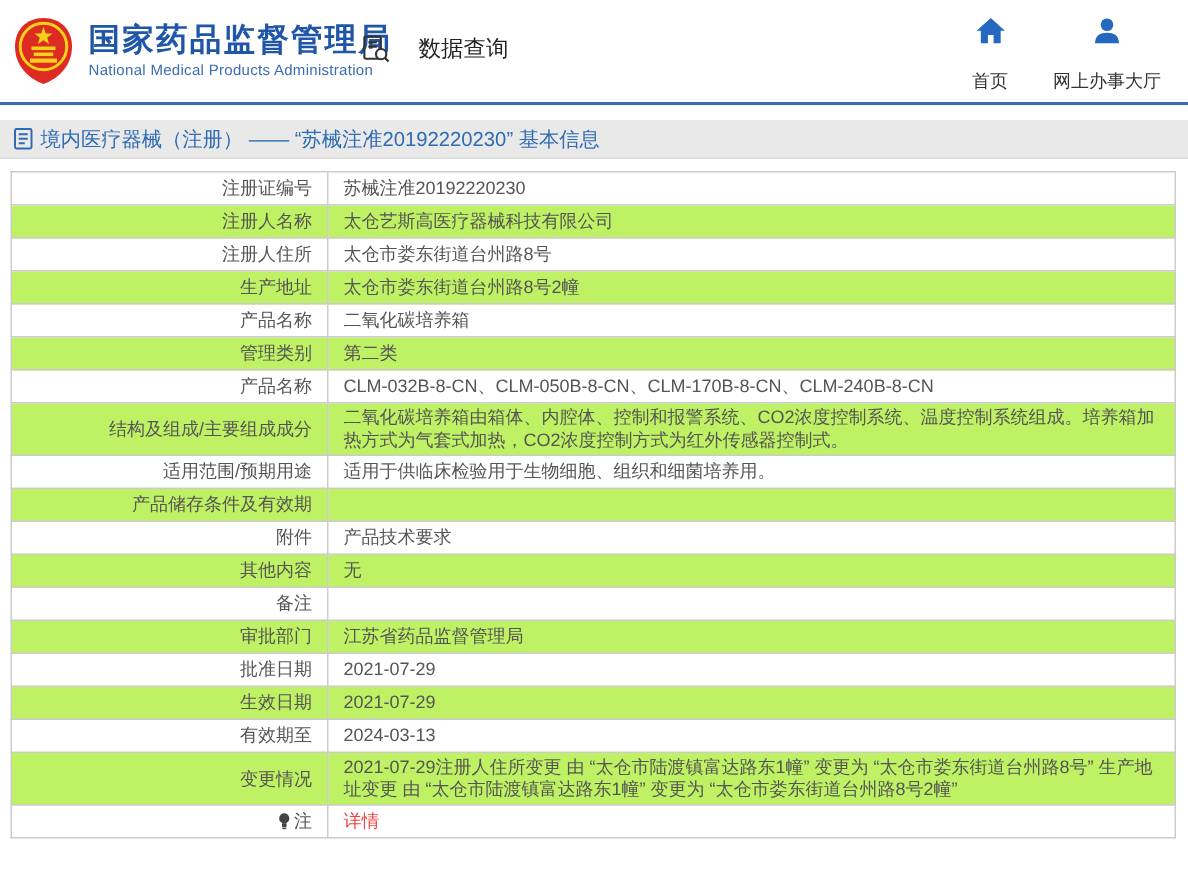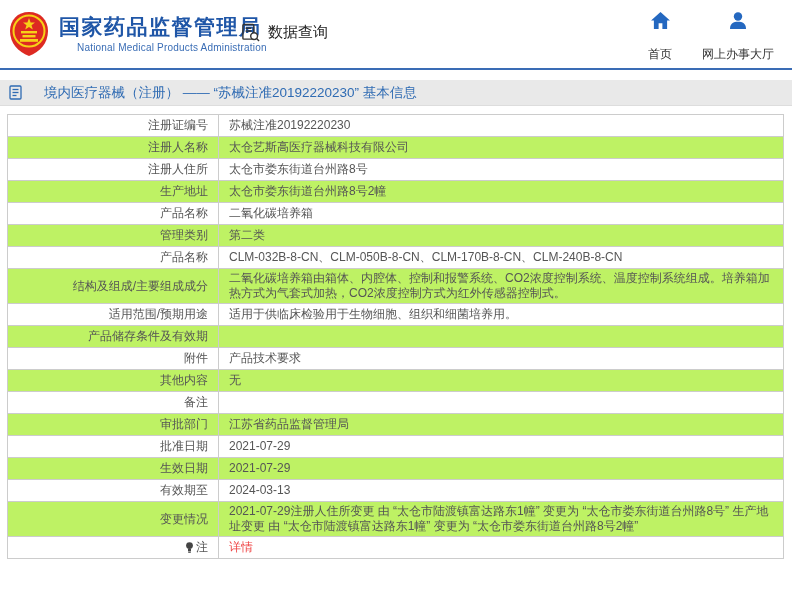--- a/index.html
+++ b/index.html
@@ -5,31 +5,31 @@
   * { margin:0; padding:0; box-sizing:border-box; }
   html,body { width:792px; background:#fff; font-family:"Liberation Sans","DejaVu Sans",sans-serif; }
   body { height:595px; overflow:hidden; }
 
   
   .header { position:relative; height:70px; background:#fff; border-bottom:2px solid #3a6cb5; }
   .logo-wrap { position:absolute; left:8px; top:11px; display:flex; align-items:center; }
   .emblem { width:42px; height:46px; flex:0 0 auto; }
   .title-block { margin-left:9px; }
   .site-title { color:#1f56a7; font-size:21px; font-weight:bold; letter-spacing:1.5px; line-height:24px; }
-  .site-subtitle { color:#3a6db5; font-size:10px; margin-top:3px; letter-spacing:.2px;margin-left:18px; }
-  .data-query { position:absolute; left:241px; top:23px; display:flex; align-items:center; gap:8px;
+  .site-subtitle { color:#3a6db5; font-size:10px; margin-top:3px; letter-spacing:.2px; }
+  .data-query { position:absolute; left:241px; top:23px; display:flex; align-items:center; gap:19px;
                 color:#222; font-size:15px; cursor:pointer;text-align:center; }
   .top-nav { position:absolute; right:18px; top:12px; display:flex; gap:30px; }
   .nav-item { display:flex; flex-direction:column; align-items:center; gap:17px; font-size:12px; color:#333; cursor:pointer; }
   .nav-item svg { display:block; }
 
   
   .title-bar { margin-top:10px; height:26px; background:#e9e9e9; border-bottom:1px solid #dddddd;
                display:flex; align-items:center; padding-left:9px; }
-  .title-bar-text { color:#2f6bb3; font-size:13.5px; margin-left:22px; }
+  .title-bar-text { color:#2f6bb3; font-size:13.5px; margin-left:5px; }
 
   
   .info-table { margin:8px 0 0 7px; width:777px; border-collapse:collapse; table-layout:fixed; }
   .info-table td { border:1px solid #cccccc; font-size:12px; color:#555; vertical-align:middle; }
   .label-cell { width:211px; text-align:right; padding:2px 10px 2px 4px; height:22px; }
   .value-cell { padding:2px 10px; line-height:15px; word-break:break-all; }
   tr.alt { background:#bef264; }
   a.detail { color:#ef4444; text-decoration:none; cursor:pointer; }
   .bulb { display:inline-block; vertical-align:-2px; margin-right:2px; }
 </style>

